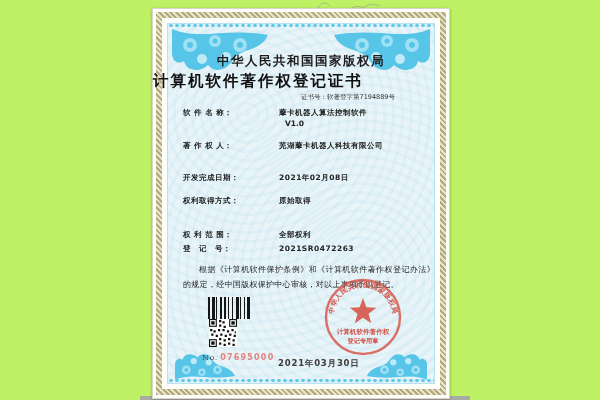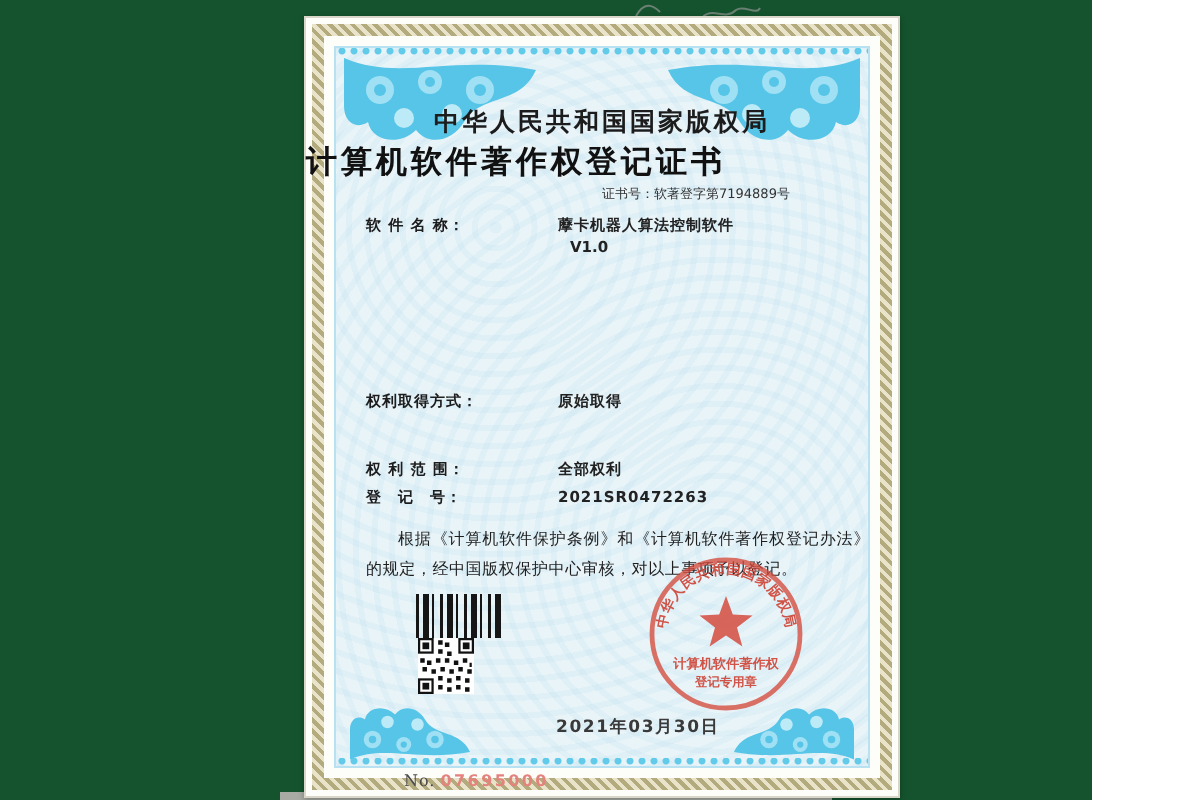--- a/index.html
+++ b/index.html
@@ -1,16 +1,16 @@
 <!DOCTYPE html>
 <html><head>
 <meta charset="utf-8">
 <style>
   html,body{margin:0;padding:0;background:#ffffff;}
-  .stage{position:relative;width:546px;height:400px;background:#14532d;overflow:hidden;
+  .stage{position:relative;width:600px;height:400px;background:#bef264;overflow:hidden;
          font-family:"DejaVu Sans","Liberation Sans",sans-serif;}
   .backdrop-strip{position:absolute;left:140px;right:130px;bottom:0;height:4px;background:#a8aba3;}
   .pencil{position:absolute;opacity:.65;}
   
   .paper{position:absolute;left:152px;top:8px;width:296px;height:389px;background:#fdfdfa;
          border:1px solid #d9d6c9;box-shadow:0 1px 3px rgba(0,0,0,.28);}
   .gold-border{position:absolute;inset:3px;border:6px solid #c9c29c;
          border-image:repeating-linear-gradient(45deg,#b3ab7e 0 2px,#e8e3c9 2px 4px) 6;}
   .panel{position:absolute;inset:14px;background-color:#e9f4f9;border:1px solid #b8e2f1;
          background-image:
@@ -39,21 +39,21 @@
   .flabel{display:inline-block;width:72px;font-weight:600;color:#1d1d1d;letter-spacing:.5px;}
   .fvalue{font-weight:600;color:#222;letter-spacing:.5px;padding-left:24px;}
   .fvalue2{position:absolute;left:102px;top:11px;font-weight:600;color:#222;}
   .statement{position:absolute;top:253px;left:30px;width:252px;margin:0;
          font-size:8px;line-height:15px;text-indent:2em;text-align:justify;
          color:#1e1e1e;font-weight:400;letter-spacing:.3px;}
   .barcode{position:absolute;left:55px;top:288px;width:44px;height:22px;background-color:#fff0;
          background-image:repeating-linear-gradient(90deg,#161616 0 1.5px,rgba(0,0,0,0) 1.5px 3.5px,
            #161616 3.5px 6.5px,rgba(0,0,0,0) 6.5px 8px,#161616 8px 9px,rgba(0,0,0,0) 9px 12px);}
   .qr{position:absolute;left:56px;top:310px;width:28px;height:28px;}
-  .serial{position:absolute;left:49px;top:344px;font-size:8px;white-space:nowrap;margin-top:33px;}
+  .serial{position:absolute;left:49px;top:344px;font-size:8px;white-space:nowrap;}
   .serial .no{font-family:"DejaVu Serif","Liberation Serif",serif;color:#4a4a4a;letter-spacing:.5px;}
   .serial .num{color:#e4837e;letter-spacing:1.2px;font-weight:600;}
   .seal{position:absolute;left:170px;top:268px;width:80px;height:80px;opacity:.9;}
   .issue-date{position:absolute;left:125px;top:349px;width:160px;text-align:left;
          font-size:8.5px;color:#3a3a3a;letter-spacing:.8px;font-weight:600;}
 </style>
 </head>
 <body>
 
 <div class="stage">
@@ -108,20 +108,26 @@
       <div class="cert-title">计算机软件著作权登记证书</div>
 
       <div class="cert-no">
         <span>证书号：</span><span>软著登字第7194889号</span>
       </div>
 
       <div class="field" style="top:99px">
         <span class="flabel">软 件 名 称：</span><span class="fvalue">藦卡机器人算法控制软件</span>
         <span class="fvalue2">V1.0</span>
       </div>
+      <div class="field" style="top:132px">
+        <span class="flabel">著 作 权 人：</span><span class="fvalue">芜湖藦卡机器人科技有限公司</span>
+      </div>
+      <div class="field" style="top:164px">
+        <span class="flabel">开发完成日期：</span><span class="fvalue">2021年02月08日</span>
+      </div>
       <div class="field" style="top:187px">
         <span class="flabel">权利取得方式：</span><span class="fvalue">原始取得</span>
       </div>
       <div class="field" style="top:221px">
         <span class="flabel">权 利 范 围：</span><span class="fvalue">全部权利</span>
       </div>
       <div class="field" style="top:235px">
         <span class="flabel">登　记　号：</span><span class="fvalue">2021SR0472263</span>
       </div>
 

